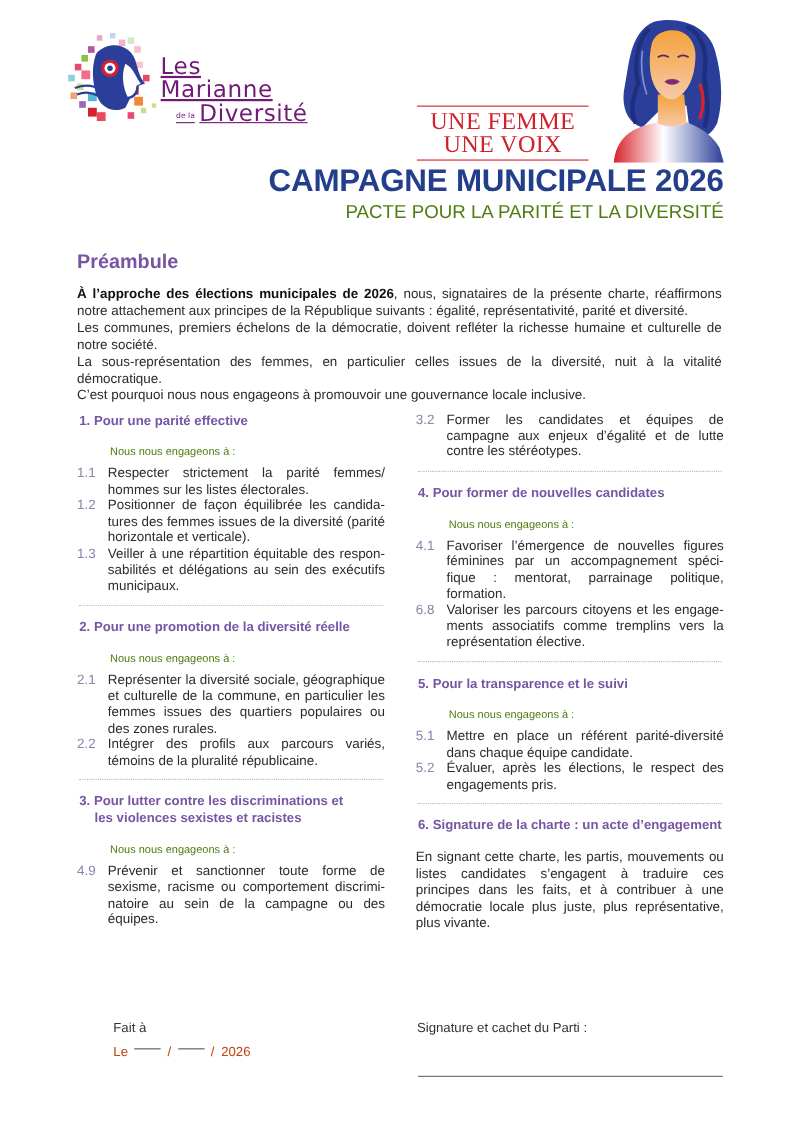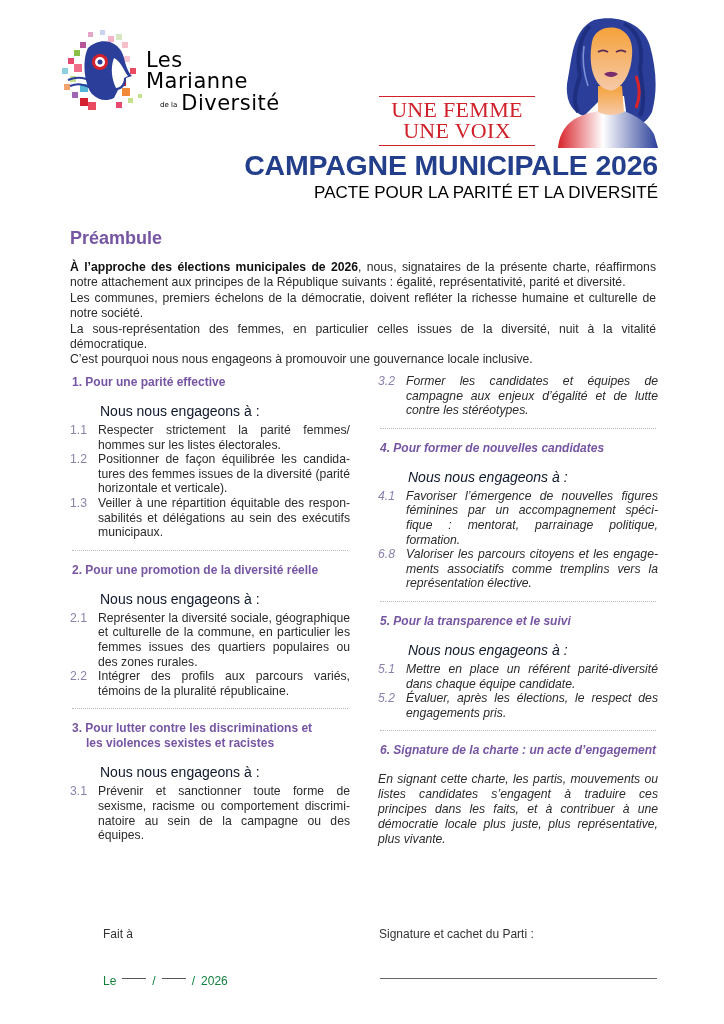--- a/index.html
+++ b/index.html
@@ -2,62 +2,62 @@
 <html><head>
   <meta charset="utf-8">
   <style>
     * { box-sizing: border-box; margin: 0; padding: 0; }
     html, body { width: 724px; height: 1024px; background: #ffffff; overflow: hidden; }
     body { position: relative; font-family: "Liberation Sans", sans-serif; color: #2b2b2b; }
 
     
     .logo-marianne { position: absolute; left: 58px; top: 28px; width: 230px; height: 90px; }
     .logo-marianne svg { position: absolute; left: 0; top: 0; }
-    .logo-text { position: absolute; left: 88px; top: 22px; color: #000000; font-family: "DejaVu Sans", sans-serif; line-height: 1; }
+    .logo-text { position: absolute; left: 88px; top: 22px; color: #701a75; font-family: "DejaVu Sans", sans-serif; line-height: 1; text-decoration: underline; }
     .logo-text .l1 { font-size: 21px; letter-spacing: 0.5px; font-weight: 400; display: block; }
     .logo-text .l2 { display: block; margin-top: 1px; }
     .logo-text .l2 .small { font-size: 7px; vertical-align: middle; margin-right: 4px; margin-left: 14px; }
     .logo-text .l2 .big { font-size: 21px; letter-spacing: 0.5px; }
 
     .slogan { position: absolute; left: 377px; top: 96px; width: 160px; text-align: center; color: #d0202a; font-family: "Liberation Serif", serif; line-height: 0.95; }
     .slogan .rule { height: 1px; background: #d0202a; margin: 0 2px; }
     .slogan .s1, .slogan .s2 { display: block; font-size: 22px; letter-spacing: 0.3px; }
     .slogan .s1 { margin-top: 3px; }
     .slogan .s2 { margin-bottom: 3px; }
 
     .portrait { position: absolute; left: 554px; top: 16px; width: 114px; height: 132px; }
 
     .title { position: absolute; right: 66px; top: 151px; text-align: right; font-family: "Liberation Sans", sans-serif; }
     .title .main { display: block; font-size: 28.5px; font-weight: 700; color: #233e8b; letter-spacing: -0.2px; line-height: 1.05; }
-    .title .sub { display: block; font-size: 17px; color: #000000; line-height: 1.2; margin-top: 2px; }
+    .title .sub { display: block; font-size: 17px; color: #4d7c0f; line-height: 1.2; margin-top: 2px; }
 
     
     .pre-title { position: absolute; left: 70px; top: 228px; font-size: 18px; font-weight: 700; color: #7655a3; }
     .pre-body { position: absolute; left: 70px; top: 260px; width: 586px; font-size: 12.2px; line-height: 15.4px; color: #2b2b2b; text-align: justify; }
     .pre-body p { margin: 0; }
     .pre-body b { font-weight: 700; color: #111; }
 
     
     .col { position: absolute; top: 372px; width: 280px; }
     .col-left { left: 70px; }
     .col-right { left: 378px; }
 
     .sec-title { font-size: 12px; font-weight: 700; color: #7655a3; line-height: 15px; margin: 3px 0 0 2px; }
     .sec-title .cont { display: block; padding-left: 14px; }
-    .lead { font-size: 14px; color: #0f172a; padding-left: 30px; margin-top: 14px; margin-bottom: 4px; line-height: 15px; }
+    .lead { font-size: 10px; color: #4d7c0f; padding-left: 30px; margin-top: 14px; margin-bottom: 4px; line-height: 15px; }
     .item { display: flex; font-size: 12.2px; line-height: 14.6px; color: #2b2b2b; }
     .item .num { width: 28px; flex: 0 0 28px; color: #8c80ad; }
     .item .txt { flex: 1; text-align: justify; }
     .sep { height: 0; border-top: 1.5px dotted #b9b9c4; margin: 10px 0 12px 2px; width: 276px; }
 
     .sig-text { font-size: 12.2px; line-height: 15px; color: #2b2b2b; text-align: justify; margin-top: 14px; }
 
     
     .fait { position: absolute; left: 103px; top: 927px; font-size: 12px; color: #333; }
-    .le-row { position: absolute; left: 103px; top: 974px; font-size: 12px; color: #15803d; display: flex; align-items: center; }
+    .le-row { position: absolute; left: 103px; top: 949px; font-size: 12px; color: #c2410c; display: flex; align-items: center; }
     .blank { display: inline-block; width: 24px; border-bottom: 1px solid #555; margin: 0 6px; transform: translateY(-3px); }
     .sig-label { position: absolute; left: 379px; top: 927px; font-size: 12px; color: #333; }
     .sig-line { position: absolute; left: 380px; top: 978px; width: 277px; height: 1px; background: #666; }
   </style>
 </head>
 <body>
 
 <div class="logo-marianne">
   <svg width="92" height="90" viewBox="0 0 92 90">
 
@@ -189,27 +189,27 @@
     <div class="sep"></div>
   </div>
 
   <div>
     <div class="sec-title">
       <span>3. Pour lutter contre les discriminations et</span>
       <span class="cont">les violences sexistes et racistes</span>
     </div>
     <div class="lead">Nous nous engageons à :</div>
     <div class="item">
-      <span class="num">3.1</span>
+      <span class="num">4.9</span>
       <span class="txt">Prévenir et sanctionner toute forme de sexisme, racisme ou comportement discrimi-natoire au sein de la campagne ou des équipes.</span>
     </div>
   </div>
 </div>
 
-<div class="col col-right" style="top: 374px; font-style: italic;">
+<div class="col col-right" style="top: 374px;">
 
   <div>
     <div class="item">
       <span class="num">3.2</span>
       <span class="txt">Former les candidates et équipes de campagne aux enjeux d’égalité et de lutte contre les stéréotypes.</span>
     </div>
     <div class="sep"></div>
   </div>
 
   <div>

